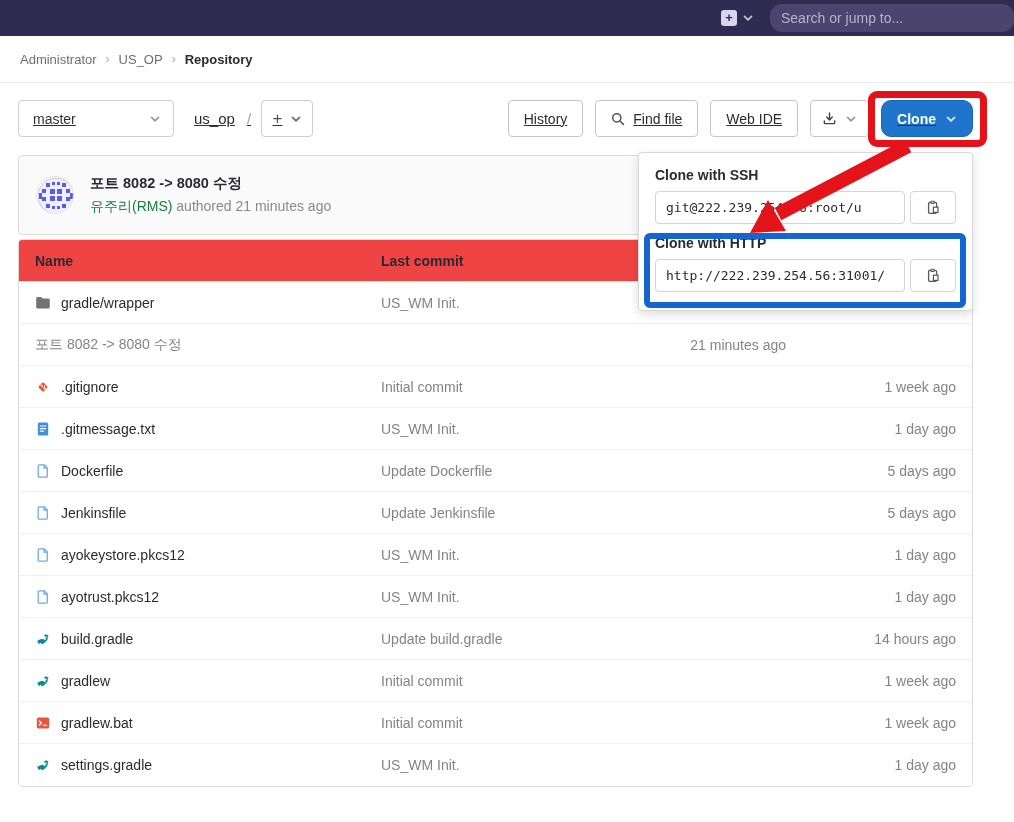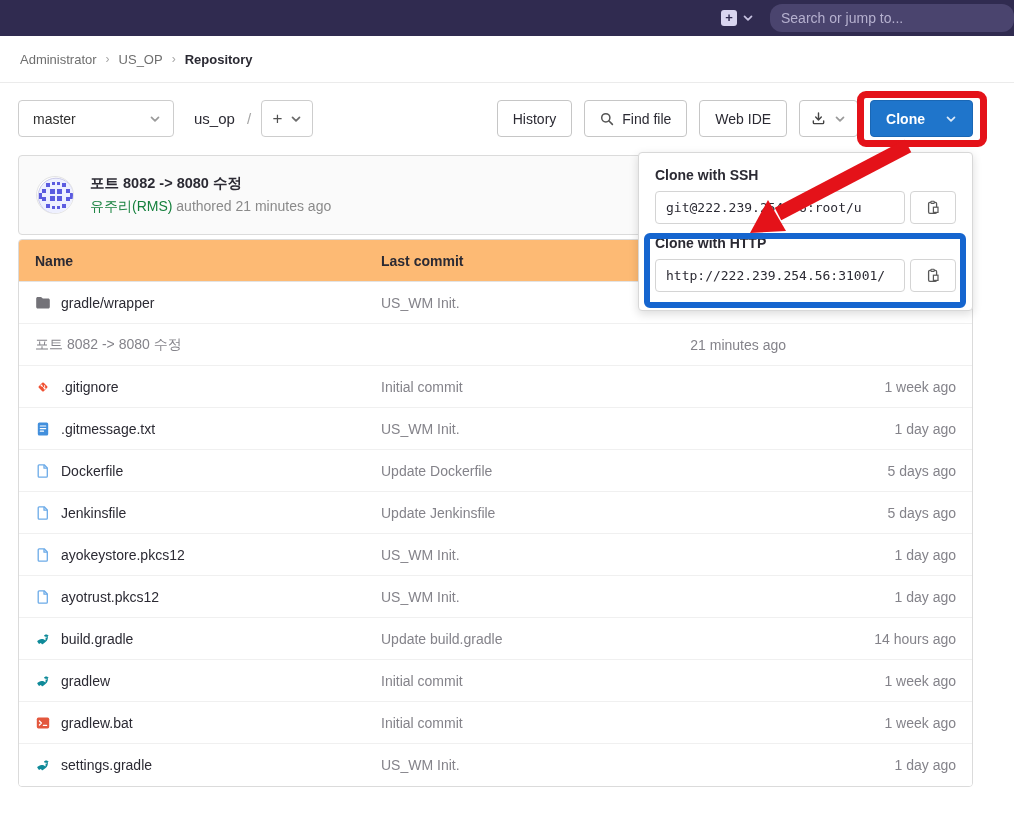--- a/index.html
+++ b/index.html
@@ -35,21 +35,21 @@
     height:47px; display:flex; align-items:center; padding-left:20px;
     border-bottom:1px solid #ebebeb; font-size:13px; color:#6e6e6e; background:#fff;
   }
   .crumb { color:#6e6e6e; text-decoration:none; cursor:pointer; }
   .crumb-sep { margin:0 9px; color:#a8a8a8; font-size:12px; }
   .crumb-current { color:#2b2a33; font-weight:bold; }
 
   
   .main { position:relative; margin-left:18px; width:955px; }
 
-  .toolbar { margin-top:17px; height:37px; display:flex; align-items:flex-end; justify-content:space-between; }
+  .toolbar { margin-top:17px; height:37px; display:flex; align-items:flex-end; justify-content:space-between;text-decoration:underline; }
   .tb-left { display:flex; align-items:center; }
   .branch-select {
     width:156px; height:37px; background:#fff; border:1px solid #cdcdcd; border-radius:4px;
     display:flex; align-items:center; justify-content:space-between; padding:0 12px 0 14px;
     cursor:pointer; color:#303030;
   }
   .sel-chevron { color:#9a9a9a; display:flex; }
   .proj-path { margin-left:20px; font-size:15px; color:#2b2a33; }
   .path-sep { margin:0 10px 0 12px; color:#a5a5a5; font-size:15px; }
   .add-btn {
@@ -61,21 +61,21 @@
 
   .actions { display:flex; align-items:center; gap:12px; }
   .btn {
     height:37px; background:#fff; border:1px solid #c6c6c6; border-radius:4px;
     padding:0 15px; display:flex; align-items:center; gap:8px; cursor:pointer;
     font-size:14px; color:#2b2a33; font-family:"Liberation Sans", sans-serif;
   }
   .icon-btn { padding:0 11px; gap:8px; color:#4a4a4a; }
   .clone-wrap { position:relative; }
   .btn-primary {
-    background:#1f75cb; border-color:#1a67b5; color:#fff; font-weight:bold; gap:20px;
+    background:#1f75cb; border-color:#1a67b5; color:#fff; font-weight:bold; gap:9px;border-radius:10px;
   }
   .btn-primary .sel-chevron { color:#dbe9f8; }
   .red-box {
     position:absolute; left:-13px; top:-9px; right:-14px; bottom:-10px;
     border:7px solid #e41219; border-radius:9px; pointer-events:none; z-index:40;
   }
 
   
   .commit-box {
     margin-top:18px; width:955px; height:80px; background:#fafafa;
@@ -86,21 +86,21 @@
   .commit-title { font-weight:bold; font-size:14.5px; color:#2b2a33; margin-bottom:5px; }
   .commit-meta { font-size:14px; color:#8a8a8a; }
   .commit-author { color:#15803d; cursor:pointer;text-align:right; }
 
   
   .tree-table {
     margin-top:4px; width:955px; border:1px solid #dbdbdb; border-radius:4px;
     overflow:hidden; background:#fff;
   }
   .tree-header, .tree-row { display:grid; grid-template-columns:346px 1fr 170px; align-items:center; height:42px; padding:0 16px; }
-  .tree-header { background:#fdba74; border-bottom:1px solid #e3e3e3; font-weight:bold; color:#2b2a33; }
+  .tree-header { background:#ef4444; border-bottom:1px solid #e3e3e3; font-weight:bold; color:#2b2a33; }
   .tree-row { border-bottom:1px solid #f0f0f0; background:#fff; }
   .tree-row:last-child { border-bottom:none; }
   .name-cell { display:flex; align-items:center; gap:10px; }
   .ficon { width:16px; height:16px; display:flex; flex:none; }
   .fname { color:#2b2a33; text-decoration:none; cursor:pointer; }
   .cmsg { color:#84838a; text-decoration:none; cursor:pointer; }
   .date-cell { text-align:right; color:#84838a; }
 
   
   .clone-panel {

